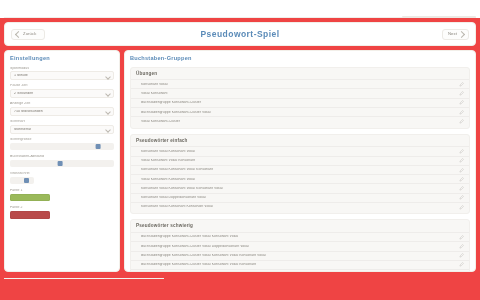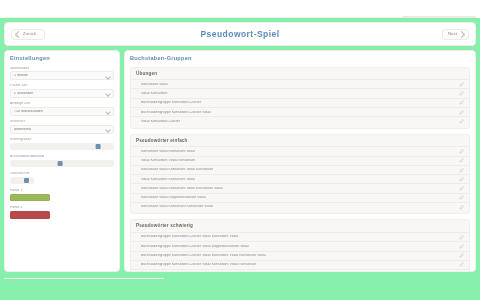--- a/index.html
+++ b/index.html
@@ -11,21 +11,21 @@
     overflow: hidden;
     background: #ffffff;
     font-family: "Liberation Sans", sans-serif;
     -webkit-font-smoothing: antialiased;
   }
 
   #app {
     position: relative;
     width: 480px;
     height: 300px;
-    background: #86efac;
+    background: #ef4444;
     box-sizing: border-box;
   }
 
   
   .top-strip {
     position: absolute;
     left: 0; top: 0;
     width: 480px;
     height: 18px;
     background: #ffffff;

